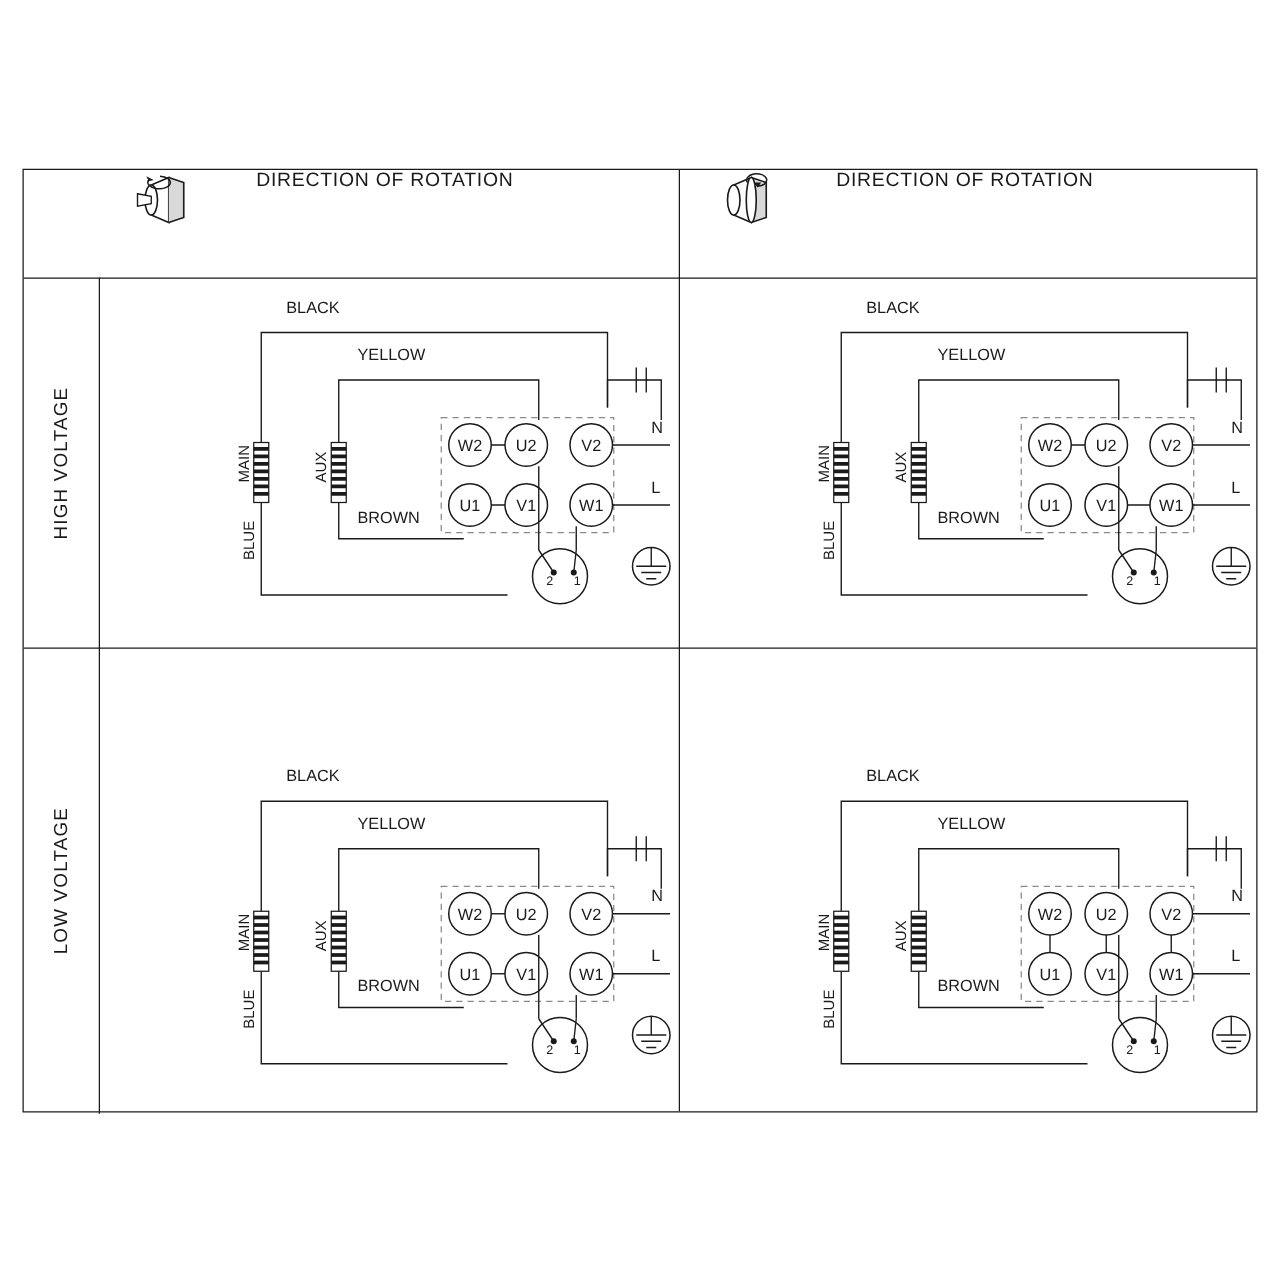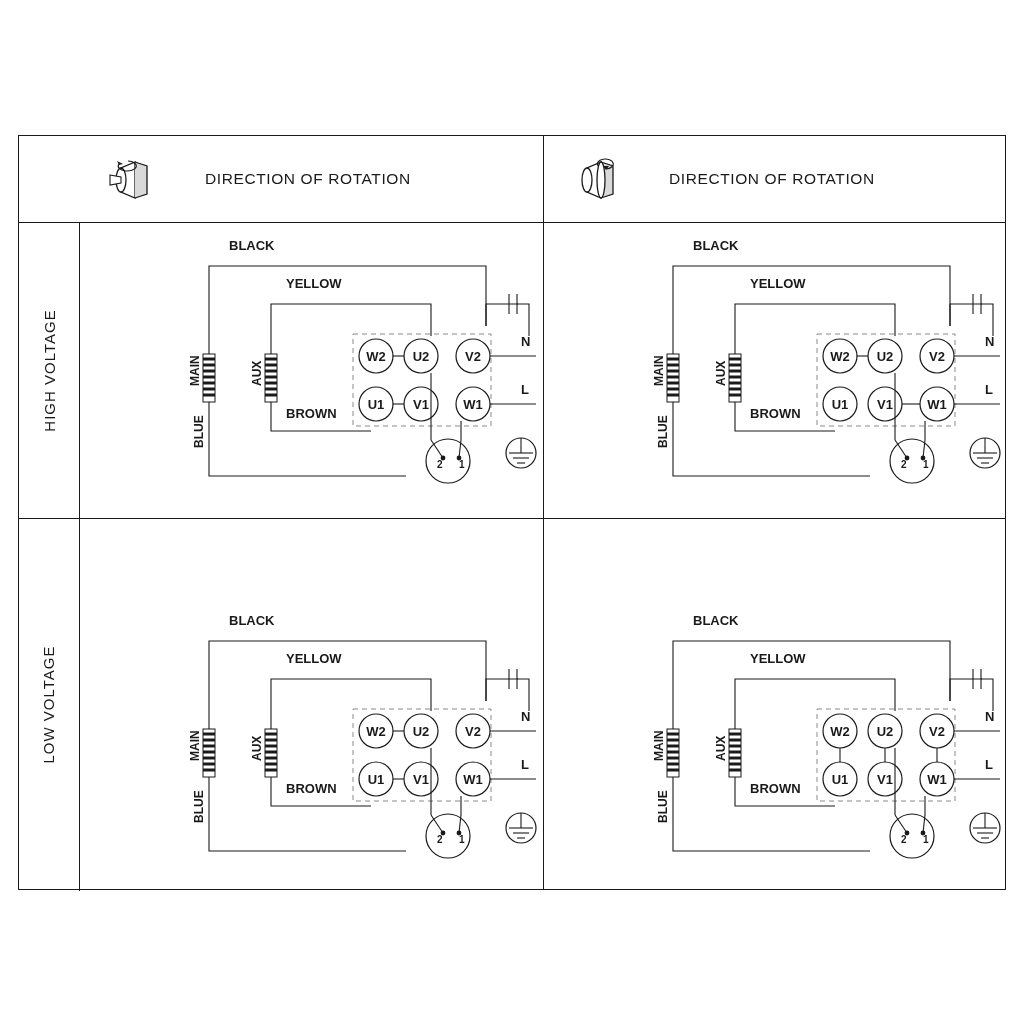--- a/index.html
+++ b/index.html
@@ -37,21 +37,20 @@
     top: 0;
     height: 100%;
     width: 0;
     border-left: 1.5px solid #1a1a1a;
   }
   .hdr-cell {
     position: absolute;
     top: 0;
     height: 86px;
     display: flex;
-    align-items: center;
   }
   .hdr-title {
     font-size: 15.5px;
     letter-spacing: 0.6px;
     color: #1a1a1a;
   }
   
   .vlabel {
     position: absolute;
     width: 60px;
@@ -69,21 +68,20 @@
   .shaft {
     position: relative;
     width: 62px;
     height: 46px;
   }
   
   .diagram {
     position: absolute;
     width: 470px;
     height: 290px;
-    font-weight: bold;
   }
   .diagram svg { display: block; }
   .t { font-family: "Liberation Sans", sans-serif; font-size: 13px; fill:#1a1a1a; }
   .t-sm { font-family: "Liberation Sans", sans-serif; font-size: 12px; fill:#1a1a1a; }
   .t-xs { font-family: "Liberation Sans", sans-serif; font-size: 10px; fill:#1a1a1a; }
   .wire { stroke:#1a1a1a; stroke-width:1.1; fill:none; }
   .dash { stroke:#8a8a8a; stroke-width:1; fill:none; stroke-dasharray:5 4; }
   .term { stroke:#1a1a1a; stroke-width:1.2; fill:#ffffff; }
 </style>
 </head>

